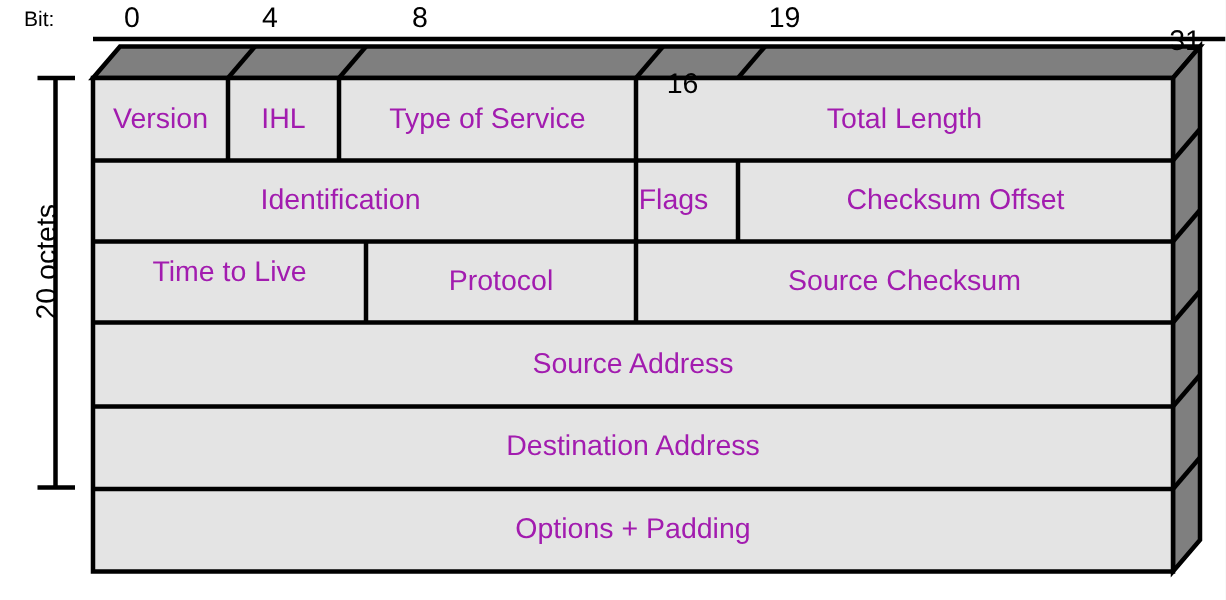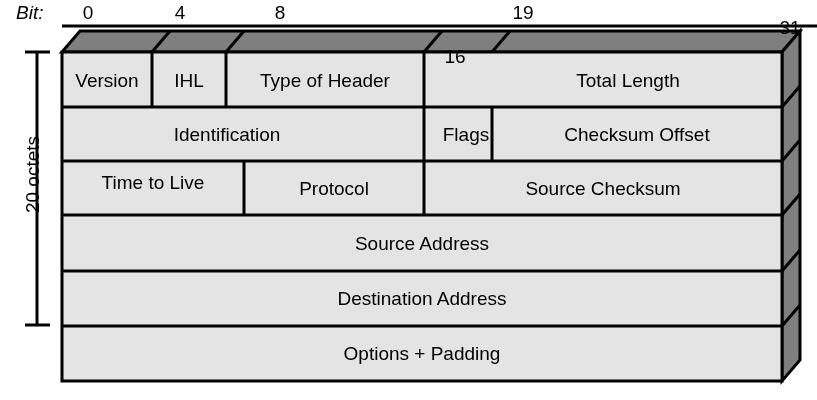--- a/index.html
+++ b/index.html
@@ -31,25 +31,24 @@
     line-height: 19px;
     color: #000;
     white-space: nowrap;
     text-align: center;
     transform: translateX(-50%);
   }
   .bit-caption {
     position: absolute;
     left: 16px;
     top: 3px;
-    font-size: 19px;
+    font-size: 14px;
     line-height: 19px;
     white-space: nowrap;
     transform: none;
-    font-style: italic;
   }
 
   
   .octets-label {
     position: absolute;
     left: -23px;
     top: 165px;
     width: 110px;
     font-size: 19px;
     line-height: 19px;
@@ -60,21 +59,21 @@
   }
 
   
   .field-text {
     position: absolute;
     font-size: 19px;
     line-height: 19px;
     white-space: nowrap;
     text-align: center;
     transform: translate(-50%, -50%);
-    color: #000000;
+    color: #a21caf;
   }
 
   svg { display: block; }
 </style>
 </head>
 <body>
 
 <div id="diagram">
 
   <svg id="diagram-svg" width="817" height="400" viewBox="0 0 817 400" xmlns="http://www.w3.org/2000/svg">
@@ -136,25 +135,25 @@
   <div class="bitlabel" style="left:180px; top:3px;">4</div>
   <div class="bitlabel" style="left:280px; top:3px;">8</div>
   <div class="bitlabel" style="left:455px; top:3px;margin-top:44px;">16</div>
   <div class="bitlabel" style="left:523px; top:3px;">19</div>
   <div class="bitlabel" style="left:790px; top:18px;">31</div>
 
   <div class="octets-label">20 octets</div>
 
   <div class="field-text" style="left:107px; top:80px;">Version</div>
   <div class="field-text" style="left:189px; top:80px;">IHL</div>
-  <div class="field-text" style="left:325px; top:80px;">Type of Header</div>
-  <div class="field-text" style="left:603px; top:80px;margin-left:25px;">Total Length</div>
+  <div class="field-text" style="left:325px; top:80px;">Type of Service</div>
+  <div class="field-text" style="left:603px; top:80px;">Total Length</div>
 
   <div class="field-text" style="left:227px; top:134px;">Identification</div>
-  <div class="field-text" style="left:466px; top:134px;">Flags</div>
+  <div class="field-text" style="left:449px; top:134px;">Flags</div>
   <div class="field-text" style="left:637px; top:134px;">Checksum Offset</div>
 
   <div class="field-text" style="left:153px; top:182px;">Time to Live</div>
   <div class="field-text" style="left:334px; top:188px;">Protocol</div>
   <div class="field-text" style="left:603px; top:188px;">Source Checksum</div>
 
   <div class="field-text" style="left:422px; top:243px;">Source Address</div>
   <div class="field-text" style="left:422px; top:298px;">Destination Address</div>
   <div class="field-text" style="left:422px; top:353px;">Options + Padding</div>
 

